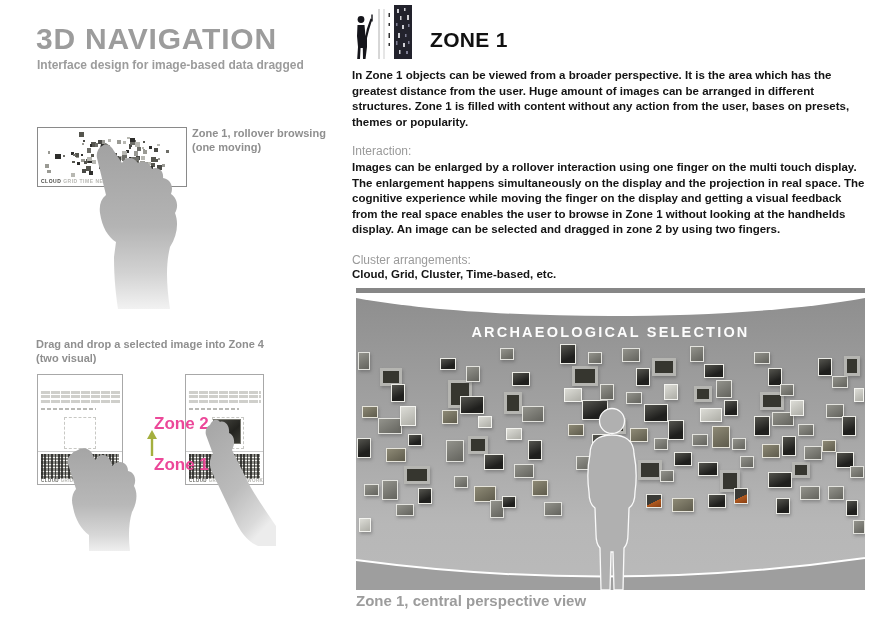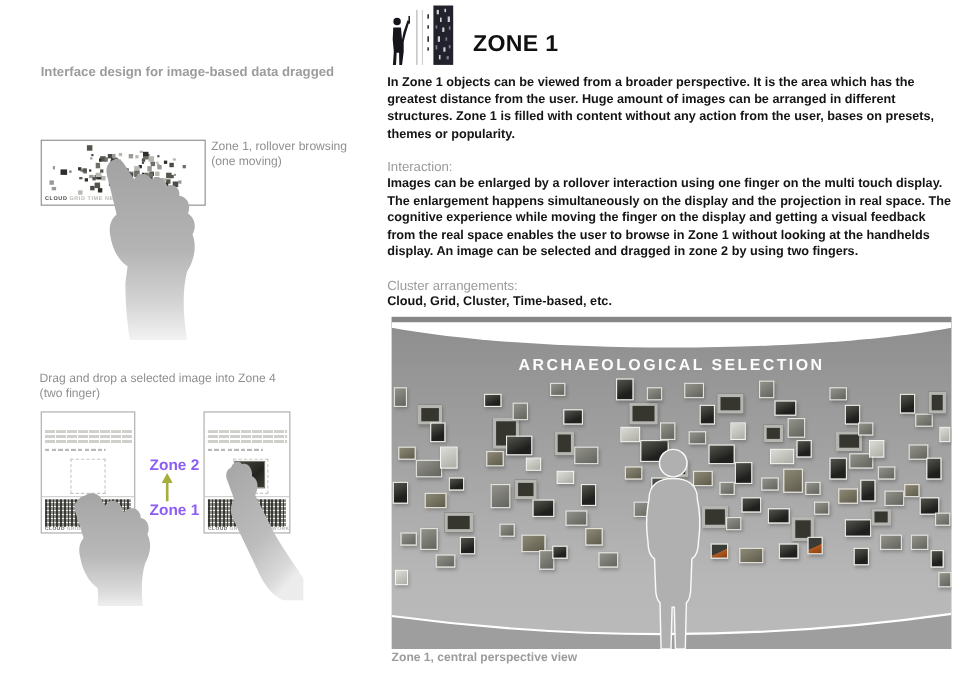--- a/index.html
+++ b/index.html
@@ -10,21 +10,21 @@
               color:#9c9c9c;letter-spacing:.8px;}
   #subtitle{position:absolute;left:37px;top:58px;font-size:12px;font-weight:bold;color:#9c9c9c;}
   #cloud{position:absolute;left:37px;top:127px;width:148px;height:58px;border:1px solid #8a8a8a;
          background:#fff;overflow:hidden;}
   .dot{position:absolute;}
   #cloud-focus{position:absolute;left:62px;top:15px;width:9px;height:9px;border-radius:50%;
                background:radial-gradient(circle,#55554e 40%,#90908a);}
   .cfooter{position:absolute;left:3px;bottom:2px;font-size:5px;letter-spacing:.5px;
            font-weight:bold;color:#b8b8b3;white-space:nowrap;}
   .cfooter .cb{color:#4a4a46;}
-  #diagram1-label, #diagram2-label{position:absolute;font-size:11px;font-weight:normal;
+  #diagram1-label, #diagram2-label{position:absolute;font-size:11px;font-weight:bold;
            color:#8f8f8f;line-height:14px;}
   #diagram1-label{left:192px;top:126px;}
   #diagram2-label{left:36px;top:337px;}
   .panel{position:absolute;top:374px;height:109px;border:1px solid #a8a8a8;background:#fff;}
   #panel-a{left:37px;width:84px;}
   #panel-b{left:185px;width:77px;}
   .pstripes{position:absolute;left:2px;right:2px;top:16px;height:13px;
      background:repeating-linear-gradient(90deg,rgba(255,255,255,.95) 0 1px,rgba(255,255,255,0) 1px 10px),
                 repeating-linear-gradient(180deg,#cfcfcb 0 3px,#fff 3px 4.5px);}
   .pline{position:absolute;left:3px;top:33px;width:65%;height:2px;
@@ -33,21 +33,21 @@
   .pdivider{position:absolute;left:0;right:0;top:76px;height:1px;background:#cccccc;}
   .pgrid{position:absolute;left:3px;right:3px;top:79px;height:25px;
      background:repeating-linear-gradient(90deg,rgba(30,30,28,.78) 0 1.6px,rgba(30,30,28,0) 1.6px 3.4px),
                 repeating-linear-gradient(180deg,#8d8d88 0 2.6px,#f2f2ef 2.6px 3.6px);}
   .psel{position:absolute;left:36px;top:80px;width:13px;height:13px;background:#262622;border:1px solid #55554f;}
   .pimg{position:absolute;left:27px;top:44px;width:26px;height:23px;border:1px solid #77776f;
         background:linear-gradient(140deg,#4a4a44,#23231f 60%,#3c3c36);}
   .pfooter{position:absolute;left:3px;bottom:1px;font-size:4.5px;letter-spacing:.4px;
         font-weight:bold;color:#b5b5b0;white-space:nowrap;}
   .pfooter .cb{color:#6a6a64;}
-  #zone2-label,#zone1-label{position:absolute;left:136px;font-size:14px;font-weight:bold;color:#8b5cf6;}
+  #zone2-label,#zone1-label{position:absolute;left:154px;font-size:17px;font-weight:bold;color:#ec4899;}
   #zone2-label{top:414px;}
   #zone1-label{top:455px;}
   #zone-arrow{position:absolute;left:146px;top:430px;}
   .handsvg{position:absolute;pointer-events:none;}
   
   #zone-icon{position:absolute;left:352px;top:3px;}
   #zone-heading{position:absolute;left:430px;top:28px;font-size:21px;font-weight:bold;
         color:#111;letter-spacing:.3px;}
   .body-text{position:absolute;left:352px;width:518px;font-size:11.5px;line-height:15.5px;
         font-weight:bold;color:#141414;}
@@ -65,27 +65,28 @@
      font-size:14.5px;font-weight:bold;letter-spacing:2.2px;}
   #artifacts{position:absolute;left:0;top:0;width:509px;height:302px;}
   .af{position:absolute;box-shadow:1px 2px 3px rgba(60,60,60,.35);}
   .af.d{background:linear-gradient(155deg,#55554f 0%,#1f1f1d 70%);border:1px solid #ecece6;}
   .af.g{background:linear-gradient(150deg,#93938c,#63635d);border:1px solid #e3e3de;}
   .af.l{background:linear-gradient(150deg,#dcdcd6,#adada6);border:1px solid #f4f4f0;}
   .af.s{background:linear-gradient(150deg,#8e8a76,#5e5b4c);border:1px solid #e6e4da;}
   .af.m{background:#36362f;border:3px solid #b5b5b1;}
   .af.o{background:linear-gradient(155deg,#3a3a36 55%,#b05a20 56%,#8a3f12 100%);border:1px solid #e8e8e2;}
   #person-layer{position:absolute;left:0;top:0;}
-  #rendering-caption{position:absolute;left:356px;top:592px;font-size:11px;font-weight:bold;color:#9c9c9c;}
+  #rendering-caption{position:absolute;left:356px;top:592px;font-size:15px;font-weight:bold;color:#9c9c9c;}
 </style>
 </head>
 <body>
 
 <div id="page">
 
+  <div id="main-title">3D NAVIGATION</div>
   <div id="subtitle">Interface design for image-based data dragged</div>
 
   <div id="cloud">
     <div id="cloud-focus"></div>
     <div class="cfooter"><span class="cb">CLOUD</span><span> GRID TIME NETWORK</span></div>
   <div class="dot" style="left: 9.00908px; top: 41.5465px; width: 3.66862px; height: 3.66862px; background: rgb(154, 154, 148);"></div>
       <div class="dot" style="left: 52.0187px; top: 32.5124px; width: 2.82501px; height: 2.82501px; background: rgb(46, 46, 44);"></div>
       <div class="dot" style="left: 91.2095px; top: 15.9972px; width: 2.93839px; height: 2.93839px; background: rgb(74, 74, 70);"></div>
       <div class="dot" style="left: 90.6508px; top: 28.8822px; width: 2.61053px; height: 2.61053px; background: rgb(46, 46, 44);"></div>
       <div class="dot" style="left: 34.3005px; top: 33.1248px; width: 2.23846px; height: 2.23846px; background: rgb(85, 85, 78);"></div>
@@ -217,21 +218,21 @@
           <stop offset=".5" stop-color="#b4b4b4"></stop>
         <stop offset=".78" stop-color="#d2d2d2"></stop>
           <stop offset="1" stop-color="#f2f2f2"></stop>
       </linearGradient>
     </defs>
     <path fill="url(#hf1)" d="M24,5 C20,7 18,12 19,17 L28,54 C23,58 21,64 22,72 C24,86 30,96 38,101 L36,116 C36,138 38,154 40,168 L92,168 C88,142 88,122 92,106 C99,95 101,82 97,72 C101,65 99,57 93,53 C96,45 92,38 85,37 C86,30 80,25 74,28 C72,22 66,19 60,22 C55,15 47,16 44,22 L36,10 C33,4 28,2 24,5 Z"></path>
   </svg>
 
   <div id="diagram2-label">
     <div>Drag and drop a selected image into Zone 4</div>
-    <div>(two finger)</div>
+    <div>(two visual)</div>
   </div>
 
   <div id="panel-a" class="panel">
     <div class="pstripes"></div>
     <div class="pline"></div>
     <div class="pdash"></div>
     <div class="pdivider"></div>
     <div class="pgrid"></div>
     <div class="psel"></div>
     <div class="pfooter"><span class="cb">CLOUD</span><span> GRID TIME NETWORK</span></div>

